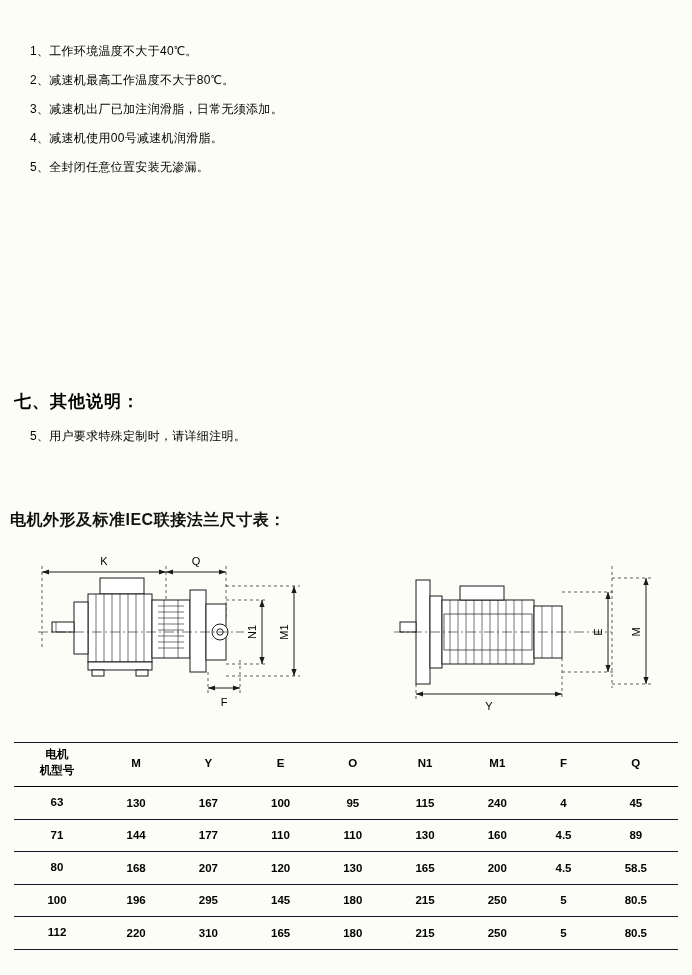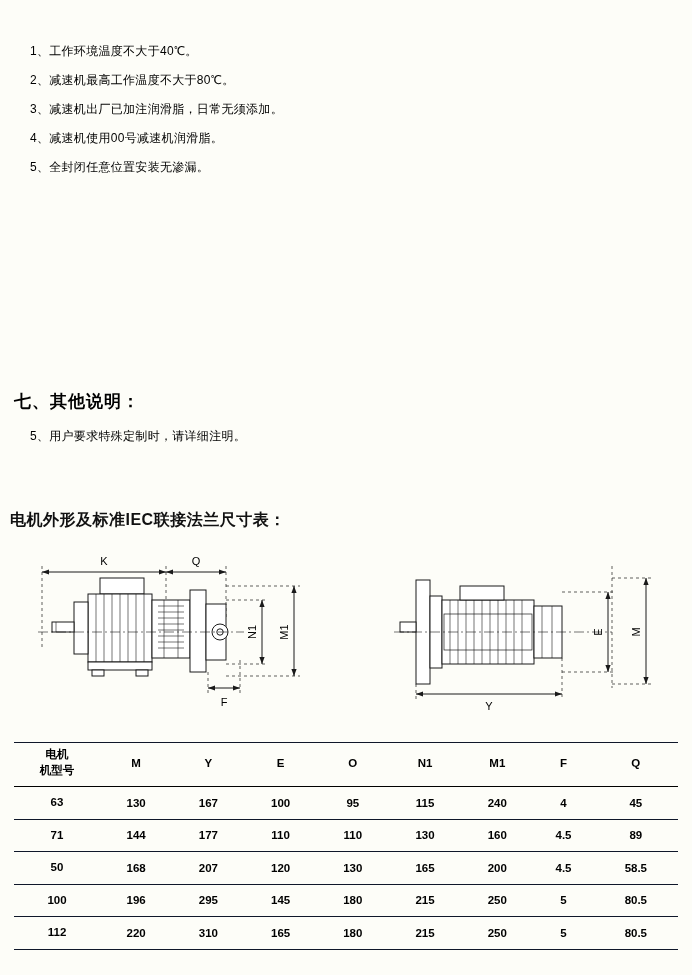--- a/index.html
+++ b/index.html
@@ -301,21 +301,21 @@
         <td>144</td>
         <td>177</td>
         <td>110</td>
         <td>110</td>
         <td>130</td>
         <td>160</td>
         <td>4.5</td>
         <td>89</td>
       </tr>
       <tr>
-        <td class="col-model">50</td>
+        <td class="col-model">80</td>
         <td>168</td>
         <td>207</td>
         <td>120</td>
         <td>130</td>
         <td>165</td>
         <td>200</td>
         <td>4.5</td>
         <td>58.5</td>
       </tr>
       <tr>

